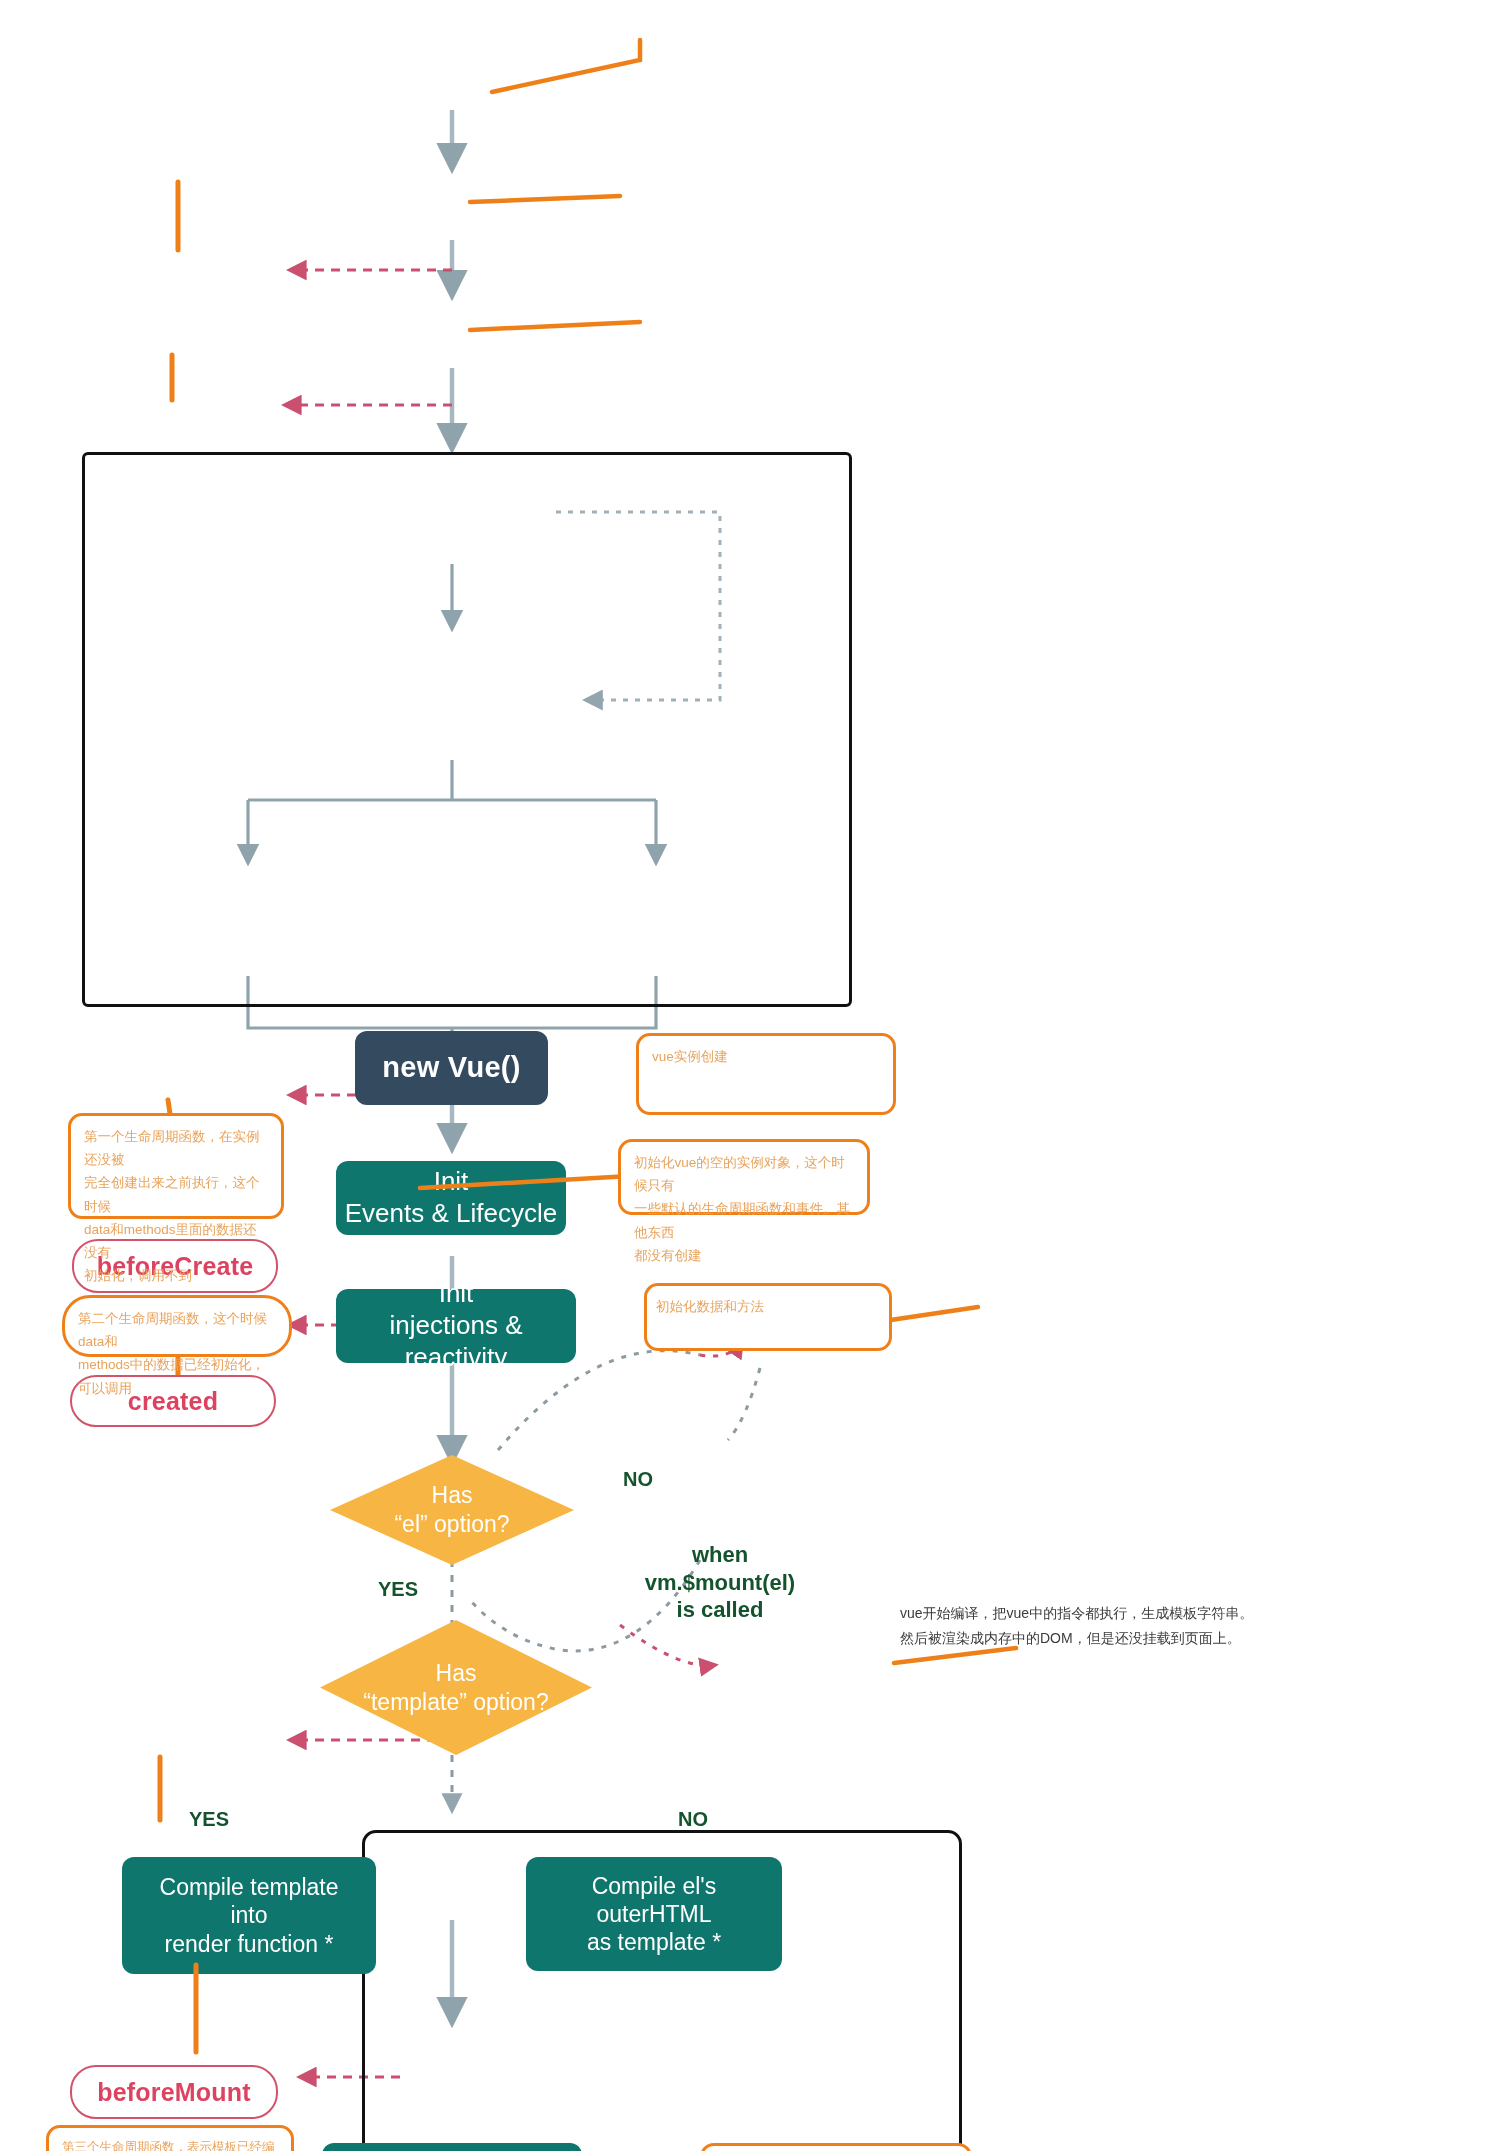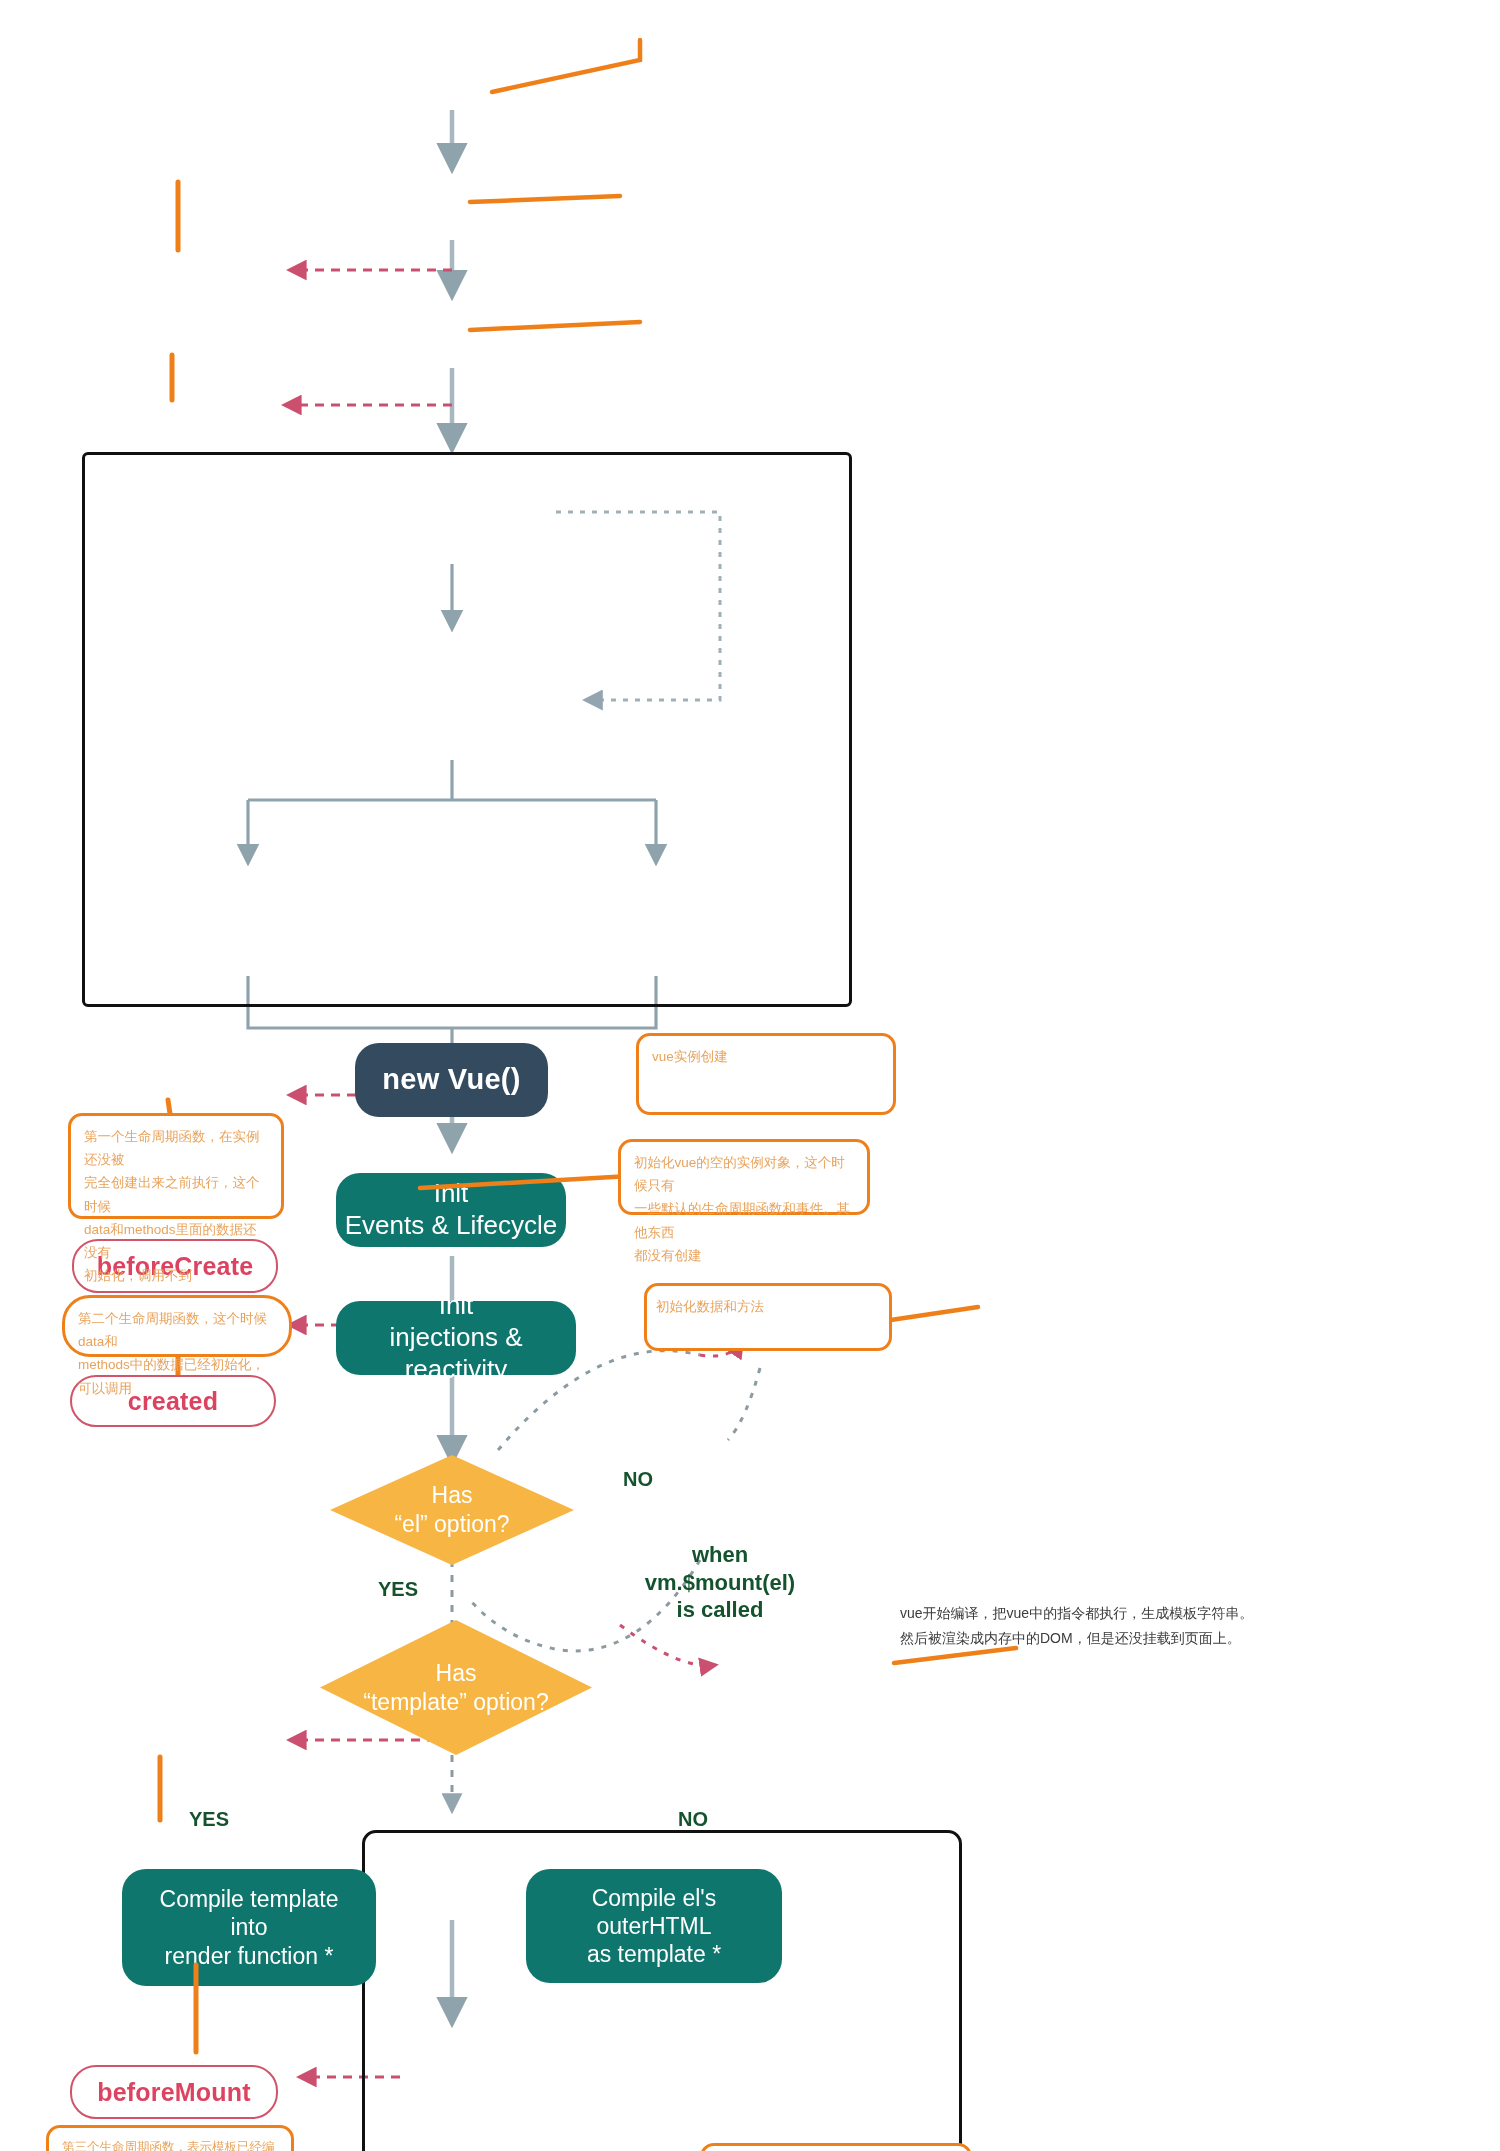--- a/index.html
+++ b/index.html
@@ -19,24 +19,23 @@
   }
   .abs { position: absolute; box-sizing: border-box; }
 
   
   .node {
     display: flex;
     align-items: center;
     justify-content: center;
     text-align: center;
     color: #ffffff;
-    border-radius: 24px;
+    border-radius: 12px;
     line-height: 1.22;
     white-space: pre-line;
-    margin-top: 12px;
   }
   .node-dark {
     background: #334a5f;
     font-weight: bold;
     font-size: 29px;
     letter-spacing: .3px;
   }
   .node-green {
     background: #0f766e;
     font-size: 26px;

